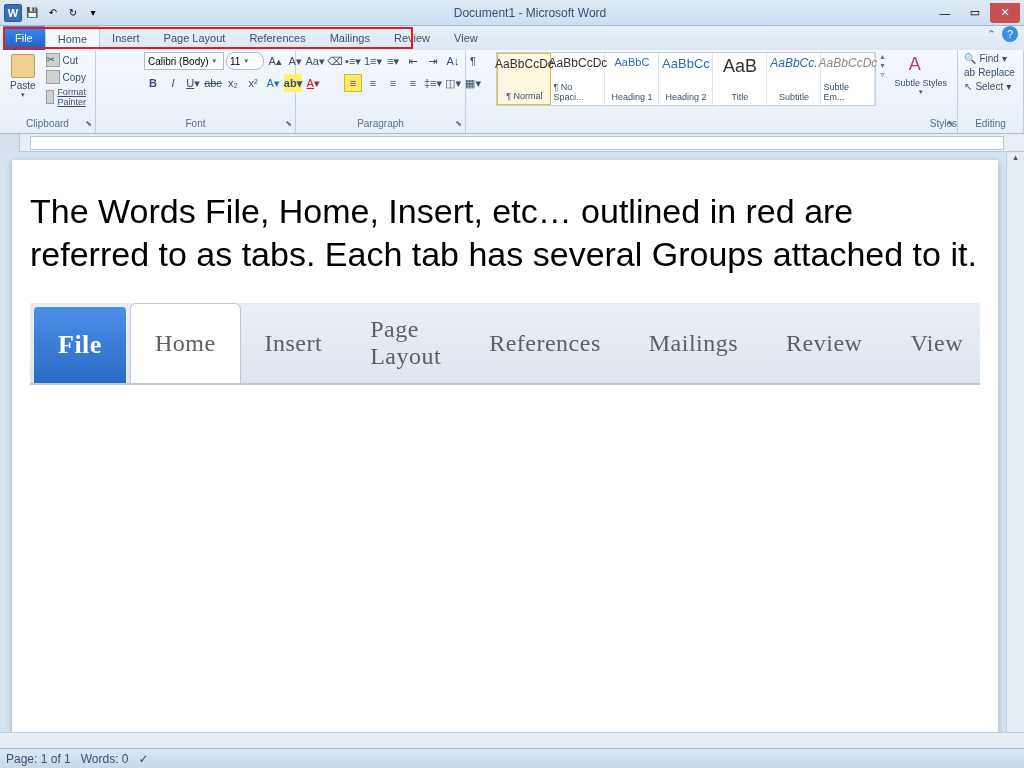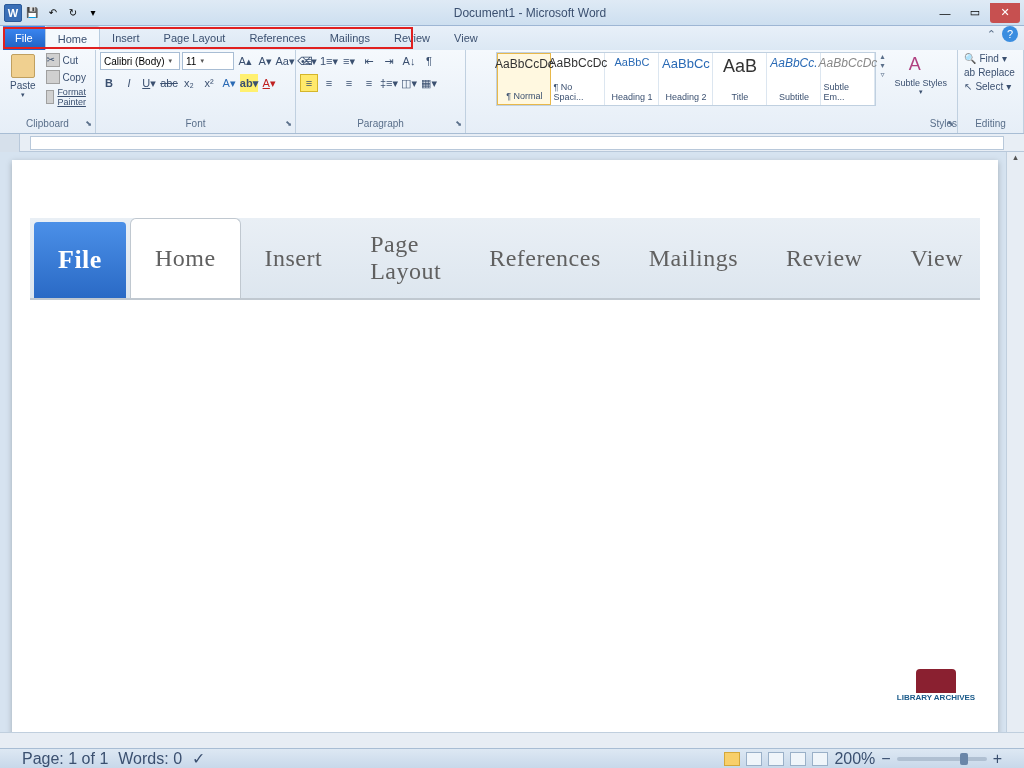--- a/index.html
+++ b/index.html
@@ -22,21 +22,21 @@
   .ribbon { height: 84px; background: linear-gradient(#f5f9fd, #e6eef7); display: flex; border-bottom: 1px solid #a8bdd4; }
   .group { border-right: 1px solid #c0d0e0; display: flex; flex-direction: column; }
   .group-body { flex: 1; display: flex; align-items: flex-start; padding: 2px 4px; gap: 2px; }
   .group-label { height: 15px; font-size: 10px; color: #5a6f8a; text-align: center; position: relative; }
   .group-launch { position: absolute; right: 3px; top: 1px; font-size: 8px; color: #5a6f8a; }
   .bigbtn { display: flex; flex-direction: column; align-items: center; justify-content: center; padding: 2px 6px; font-size: 10px; color: #3b5070; }
   .bigbtn .ico { width: 24px; height: 24px; background: #f0d090; border: 1px solid #c0a060; border-radius: 2px; margin-bottom: 2px; }
   .smallstack { display: flex; flex-direction: column; gap: 1px; font-size: 10px; color: #3b5070; }
   .smallbtn { display: flex; align-items: center; gap: 3px; padding: 1px 2px; }
   .ico-s { width: 14px; height: 14px; background: #d0d0d0; border: 1px solid #a0a0a0; }
-  .font-row { display: flex; align-items: center; gap: 2px; }
+  .font-row { display: flex; align-items: center; gap: 2px; margin-left: 44px; }
   .combo { border: 1px solid #a8bdd4; background: #fff; font-size: 10px; padding: 1px 3px; height: 18px; display: flex; align-items: center; }
   .combo .arrow { margin-left: 4px; font-size: 7px; color: #555; }
   .ribbtn { width: 18px; height: 18px; display: flex; align-items: center; justify-content: center; font-size: 11px; color: #3b5070; border: 1px solid transparent; }
   .ribbtn.hl { background: #ffe96b; border-color: #d4b52a; }
   .style-gallery { display: flex; border: 1px solid #c0d0e0; background: #fff; }
   .style-item { width: 54px; height: 52px; border-right: 1px solid #dce6f0; display: flex; flex-direction: column; align-items: center; justify-content: space-between; padding: 3px 2px; font-size: 9px; color: #3b5070; }
   .style-item.sel { border: 1px solid #e8b84a; background: #fff8e0; }
   .style-prev { font-size: 12px; color: #333; }
   .style-prev.h { color: #2a6ab5; }
   .ruler { height: 18px; background: #e8eef5; border-bottom: 1px solid #b8c8da; position: relative; font-size: 8px; color: #555; }
@@ -49,21 +49,21 @@
   .page { position: absolute; left: 12px; right: 26px; top: 8px; bottom: 8px; background: #fff; box-shadow: 0 2px 6px rgba(0,0,0,.25); padding: 30px 18px; overflow: hidden; }
   .body-text { font-family: Arial, sans-serif; font-size: 34px; line-height: 1.25; color: #000; }
   .zoomed-tabs { margin-top: 28px; display: flex; align-items: stretch; height: 82px; background: linear-gradient(#e9eff5, #dde6ef); border-bottom: 2px solid #c0c8d0; }
   .ztab { padding: 0 24px; display: flex; align-items: center; font-size: 24px; color: #606060; font-family: "Segoe UI", Tahoma; letter-spacing: 0.5px; }
   .ztab.file { background: linear-gradient(#4b90e8, #2a6ac5); color: #fff; font-weight: bold; border-radius: 4px 4px 0 0; margin: 4px 4px 0 4px; font-size: 26px; }
   .ztab.home { background: #fff; border: 1px solid #c0c8d0; border-bottom: none; border-radius: 6px 6px 0 0; color: #606060; }
   .logos { position: absolute; right: 20px; bottom: 20px; display: flex; gap: 20px; }
   .logo { width: 84px; height: 70px; display: flex; flex-direction: column; align-items: center; justify-content: center; font-size: 8px; color: #1a5a8a; text-align: center; font-weight: bold; }
   .logo .shape1 { width: 40px; height: 24px; background: #8a2030; border-radius: 4px 4px 0 0; position: relative; }
   .logo .shape2 { width: 50px; height: 30px; background: #1a70b0; border-radius: 50% 50% 0 0 / 100% 100% 0 0; }
-  .statusbar { position: absolute; left: 0; right: 0; bottom: 0; height: 20px; background: linear-gradient(#dde8f3, #c8d8ea); border-top: 1px solid #a8bdd4; display: flex; align-items: center; font-size: 16px; color: #3b5070; padding: 0 22px; gap: 10px; }
+  .statusbar { position: absolute; left: 0; right: 0; bottom: 0; height: 20px; background: linear-gradient(#dde8f3, #c8d8ea); border-top: 1px solid #a8bdd4; display: flex; align-items: center; font-size: 12px; color: #3b5070; padding: 0 6px; gap: 10px; }
   .statusbar .right { margin-left: auto; display: flex; align-items: center; gap: 6px; }
   .viewbtn { width: 16px; height: 14px; border: 1px solid #9ab0c8; background: #f0f5fa; }
   .viewbtn.active { background: #f8cf6a; border-color: #d4a83a; }
   .zoom-slider { width: 90px; height: 4px; background: #b0c0d2; position: relative; border-radius: 2px; }
   .zoom-thumb { position: absolute; top: -4px; left: 70%; width: 8px; height: 12px; background: #6a86a8; border-radius: 2px; }
 </style>
 </head>
 <body>
 
 <div class="titlebar">
@@ -125,21 +125,21 @@
     <div class="group-label"><span>Clipboard</span><span class="group-launch">⬊</span></div>
   </div>
 
   <div class="group" style="width:200px;">
     <div class="group-body" style="flex-direction:column;gap:4px;">
       <div class="font-row">
         <div class="combo" style="width:80px;">
             <span>Calibri (Body)</span>
             <span class="arrow">▾</span>
           </div>
-        <div class="combo" style="width:52px;">
+        <div class="combo" style="width:38px;border-radius:8px;">
             <span>11</span>
             <span class="arrow">▾</span>
           </div>
         <div class="ribbtn">A▴</div>
         <div class="ribbtn">A▾</div>
         <div class="ribbtn">Aa▾</div>
         <div class="ribbtn">⌫</div>
       </div>
       <div class="font-row">
         <div class="ribbtn">
@@ -246,51 +246,35 @@
 <div class="ruler">
   <div class="ruler-corner"></div>
   <div class="ruler-track"></div>
 </div>
 
 <div class="doc-area">
   <div class="vscroll">
     <div class="up">▴</div>
   </div>
   <div class="page">
+    <div class="body-text">The Words File, Home, Insert, etc… outlined in red are referred to as tabs. Each tab has several Groups attached to it.</div>
     <div class="zoomed-tabs">
       <div class="ztab file">File</div>
       <div class="ztab home">Home</div>
       <div class="ztab">Insert</div>
       <div class="ztab">Page Layout</div>
       <div class="ztab">References</div>
       <div class="ztab">Mailings</div>
       <div class="ztab">Review</div>
       <div class="ztab">View</div>
     </div>
     <div class="logos">
-      <div class="logo">
-        <div class="shape1"></div>
-        <span>LIBRARY ARCHIVES</span>
-      </div>
     </div>
   </div>
 </div>
 
 <div class="hscroll"></div>
 
 <div class="statusbar">
   <span>Page: 1 of 1</span>
   <span>Words: 0</span>
   <span>✓</span>
-  <div class="right">
-    <div class="viewbtn active"></div>
-    <div class="viewbtn"></div>
-    <div class="viewbtn"></div>
-    <div class="viewbtn"></div>
-    <div class="viewbtn"></div>
-    <span>200%</span>
-    <span>−</span>
-    <div class="zoom-slider">
-        <div class="zoom-thumb"></div>
-      </div>
-    <span>+</span>
-  </div>
 </div>
 
 </body></html>

